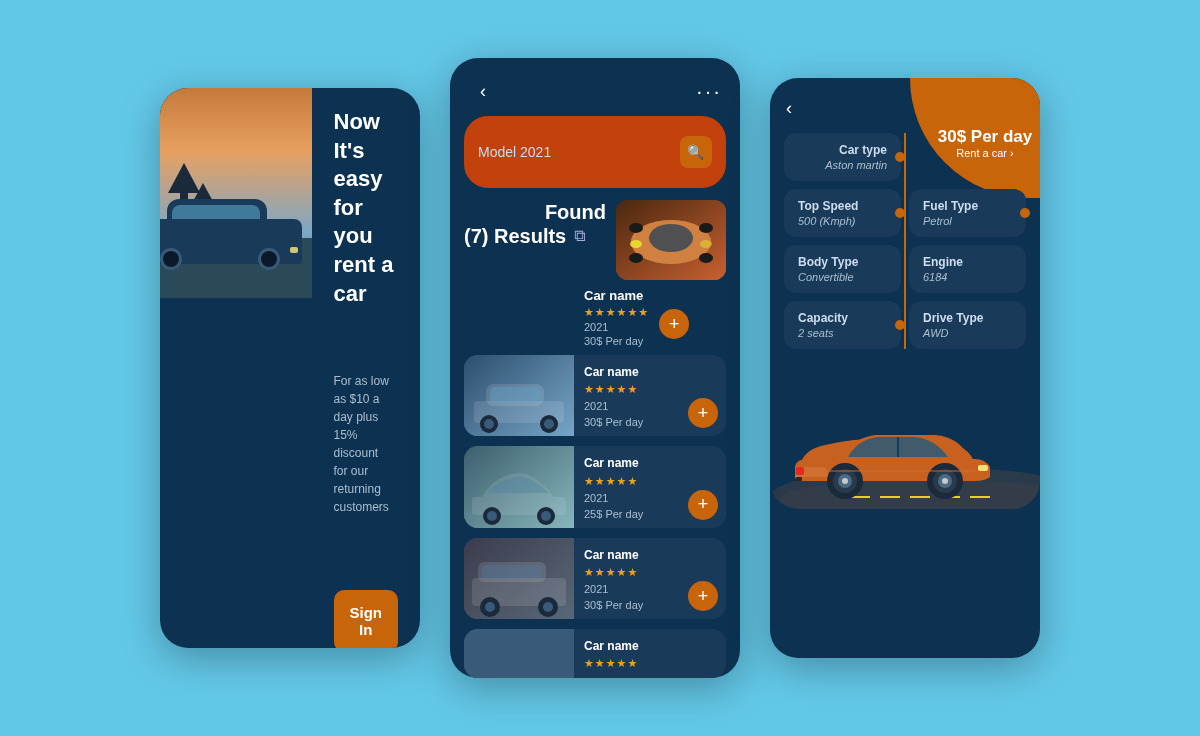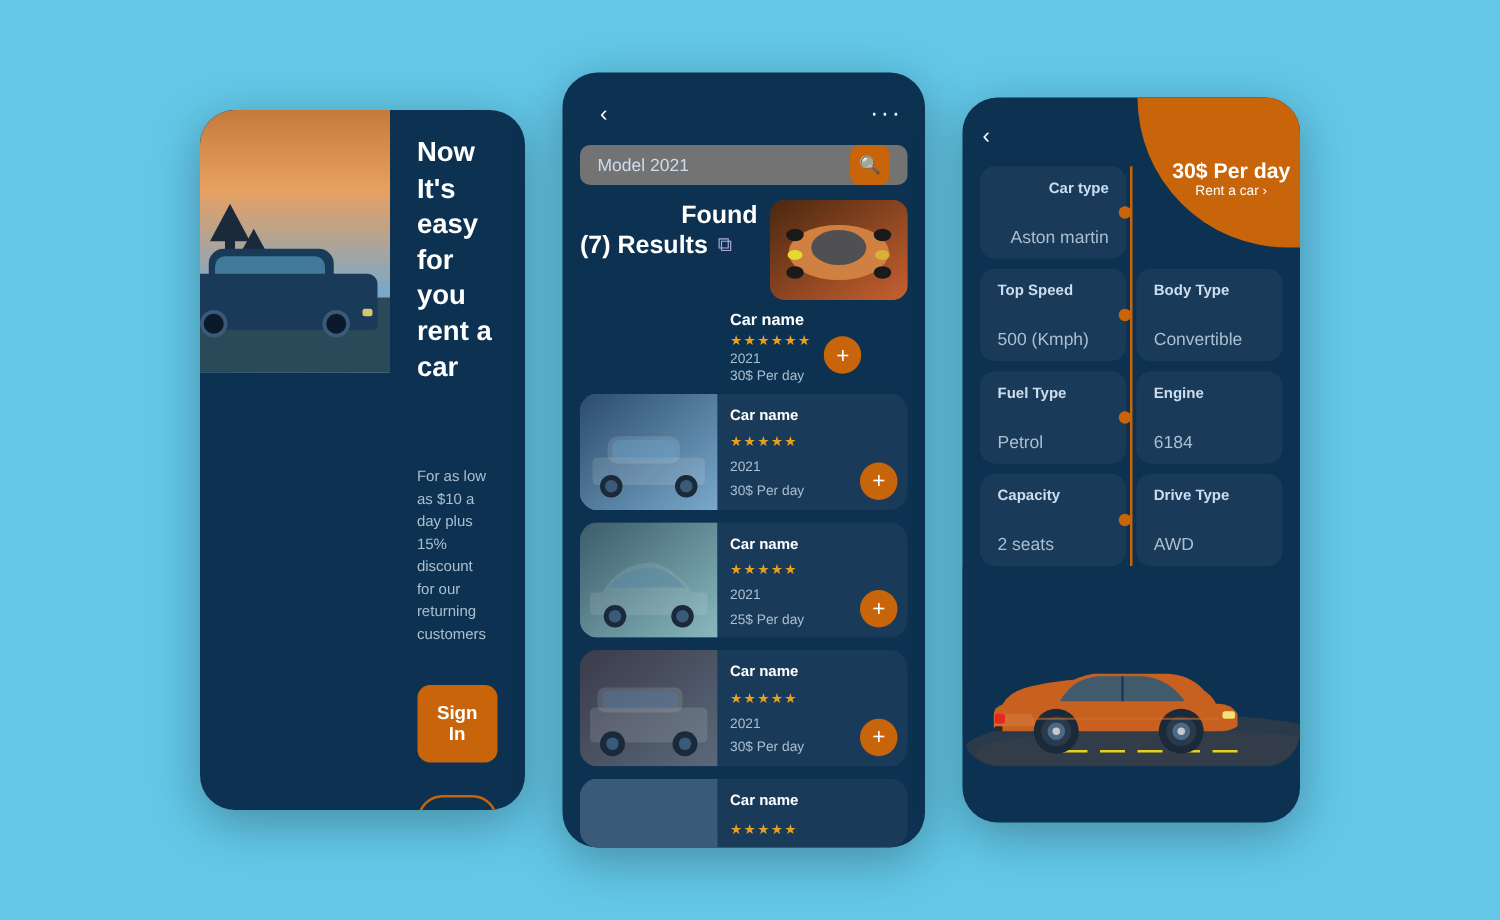--- a/index.html
+++ b/index.html
@@ -141,20 +141,21 @@
     .btn-signin {
       width: 100%;
       padding: 14px;
       background: #c8640a;
       color: #fff;
       border: none;
       border-radius: 10px;
       font-size: 15px;
       font-weight: 600;
       cursor: pointer;
+      margin-top: 42px;
     }
     .btn-signup {
       width: 100%;
       padding: 14px;
       background: transparent;
       color: #fff;
       border: 2px solid #c8640a;
       border-radius: 20px;
       font-size: 15px;
       font-weight: 600;
@@ -181,23 +182,23 @@
       display: flex; align-items: center; justify-content: center;
       color: #fff; font-size: 18px; cursor: pointer;
     }
     .dots-btn {
       color: #fff; font-size: 20px; cursor: pointer; letter-spacing: 2px;
     }
     .search-bar {
       margin: 0 14px 12px;
       display: flex;
       align-items: center;
-      background: #737373;
-      border-radius: 8px;
-      padding: 0 14px;
+      background: #c2410c;
+      border-radius: 24px;
+      padding: 20px 14px;
       gap: 8px;
     }
     .search-input-text {
       flex: 1;
       color: #cde;
       font-size: 14px;
     }
     .search-icon-circle {
       width: 32px; height: 32px;
       background: #c8640a;
@@ -323,21 +324,21 @@
       padding: 10px 14px;
       display: flex;
       flex-direction: column;
       gap: 2px;
       position: relative;
     }
     .spec-label {
       color: #cde; font-size: 12px; font-weight: 600;
     }
     .spec-value {
-      color: #aabfcf; font-size: 14px;  margin-top: 22px;
+      color: #aabfcf; font-size: 11px; font-style: italic;
     }
     .spec-dot {
       position: absolute;
       right: -4px;
       top: 50%;
       transform: translateY(-50%);
       width: 10px; height: 10px;
       background: #c8640a;
       border-radius: 50%;
     }
@@ -618,28 +619,28 @@
         <div class="spec-dot"></div>
       </div>
       <div style="grid-column:2;"></div>
 
       <div class="spec-item">
         <div class="spec-label">Top Speed</div>
         <div class="spec-value">500 (Kmph)</div>
         <div class="spec-dot"></div>
       </div>
       <div class="spec-item">
-        <div class="spec-label">Body Type</div>
-        <div class="spec-value">Convertible</div>
-      </div>
-
-      <div class="spec-item">
         <div class="spec-label">Fuel Type</div>
         <div class="spec-value">Petrol</div>
         <div class="spec-dot"></div>
+      </div>
+
+      <div class="spec-item">
+        <div class="spec-label">Body Type</div>
+        <div class="spec-value">Convertible</div>
       </div>
       <div class="spec-item">
         <div class="spec-label">Engine</div>
         <div class="spec-value">6184</div>
       </div>
 
       <div class="spec-item">
         <div class="spec-label">Capacity</div>
         <div class="spec-value">2 seats</div>
         <div class="spec-dot"></div>

